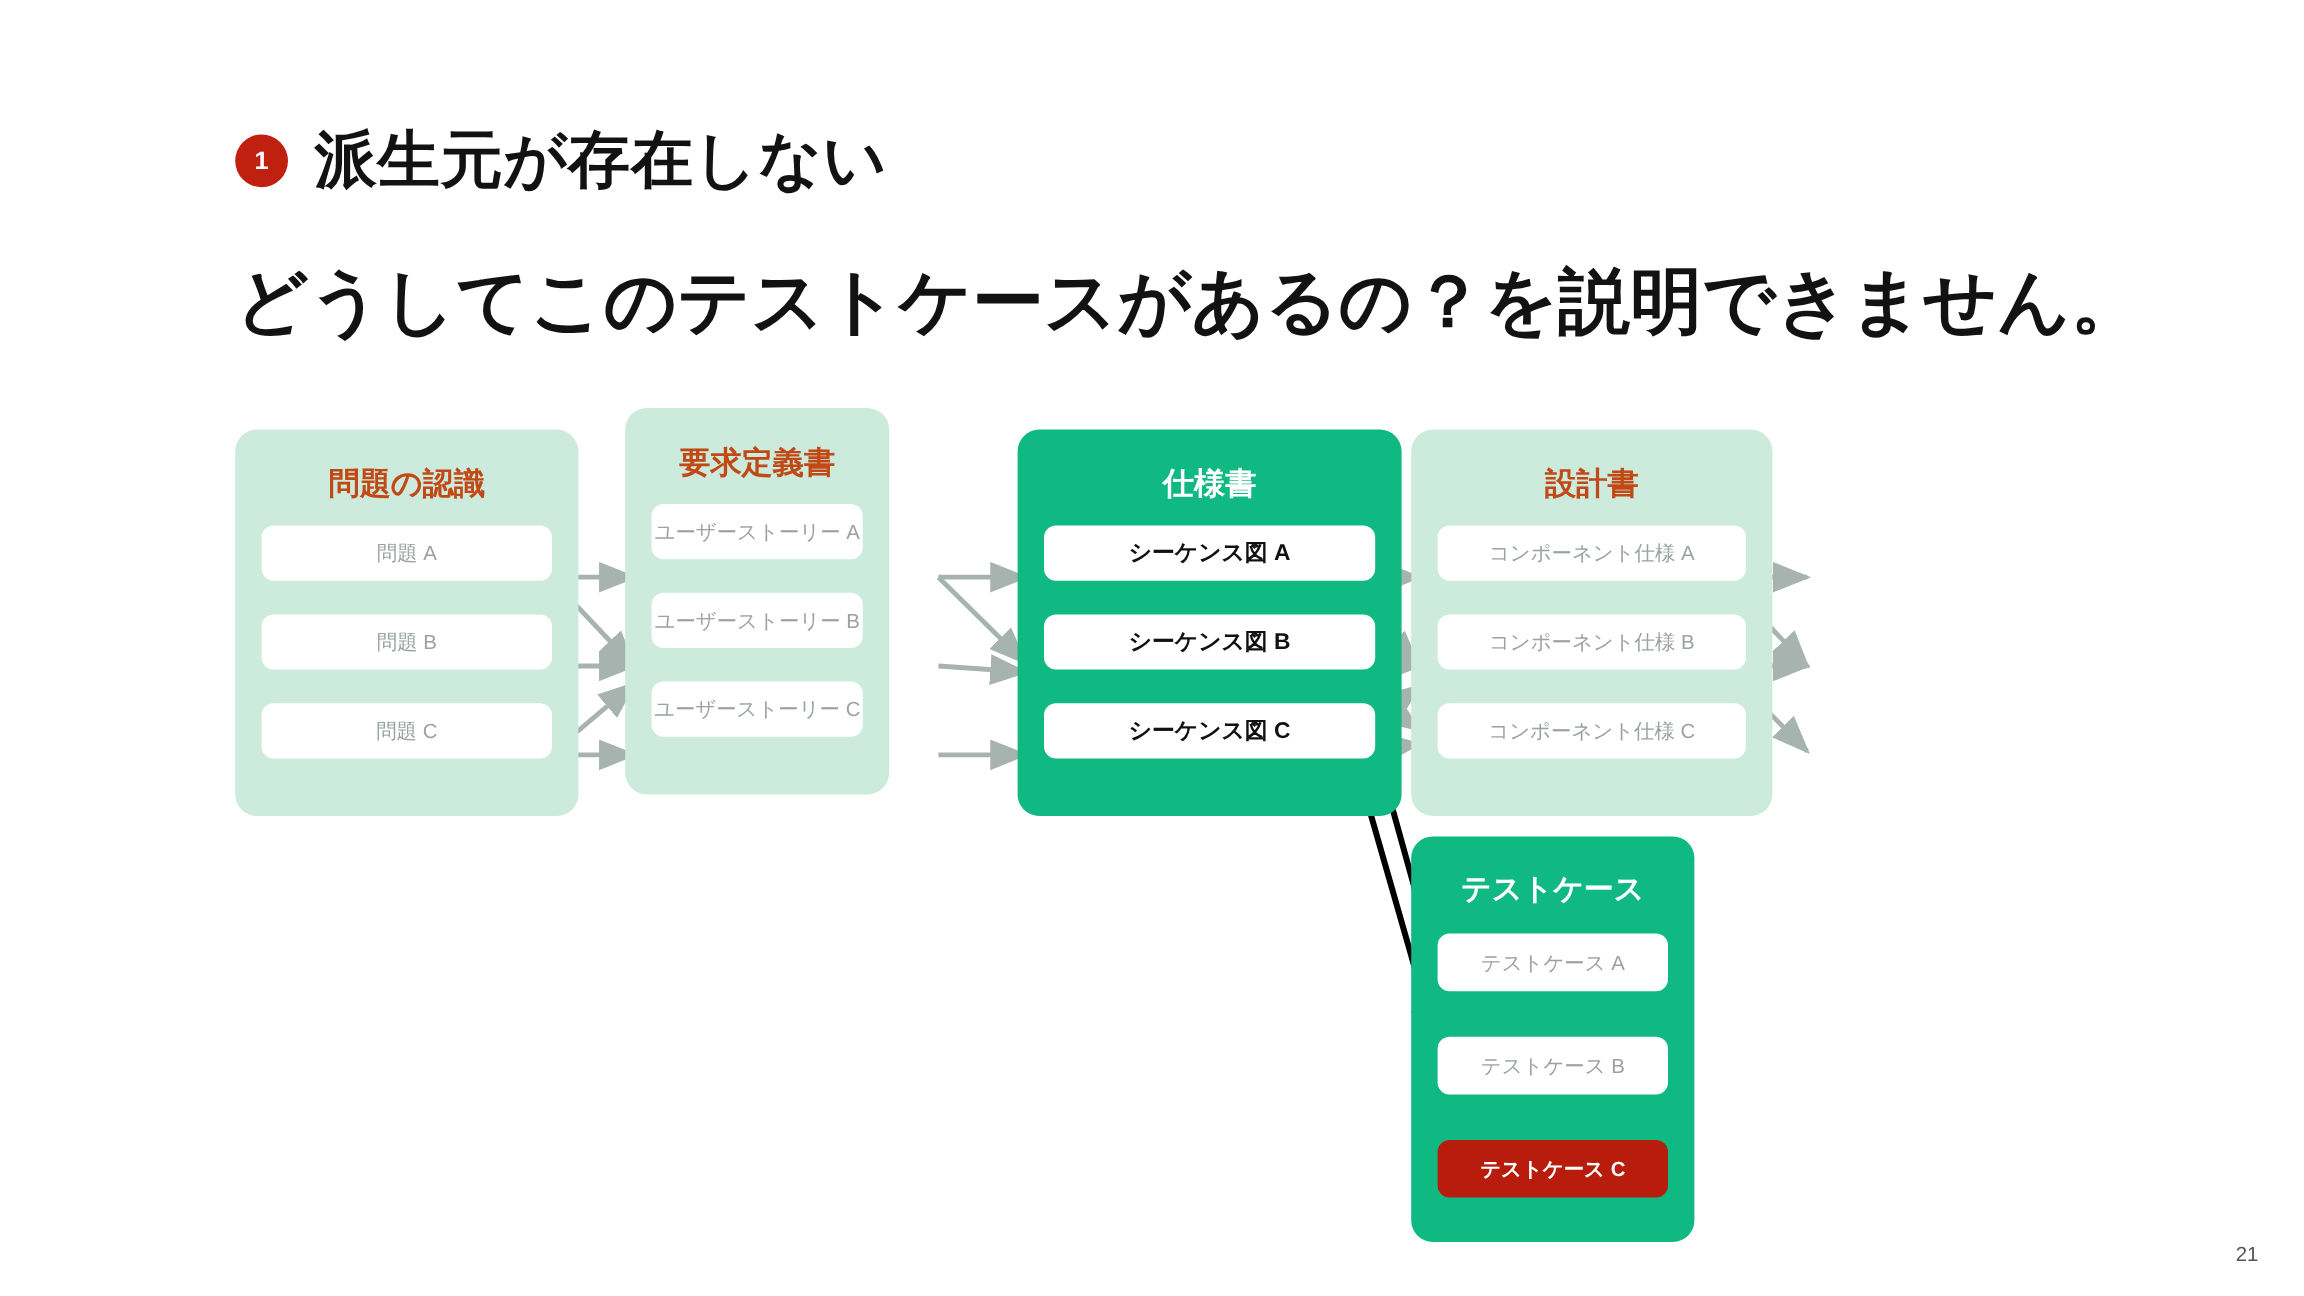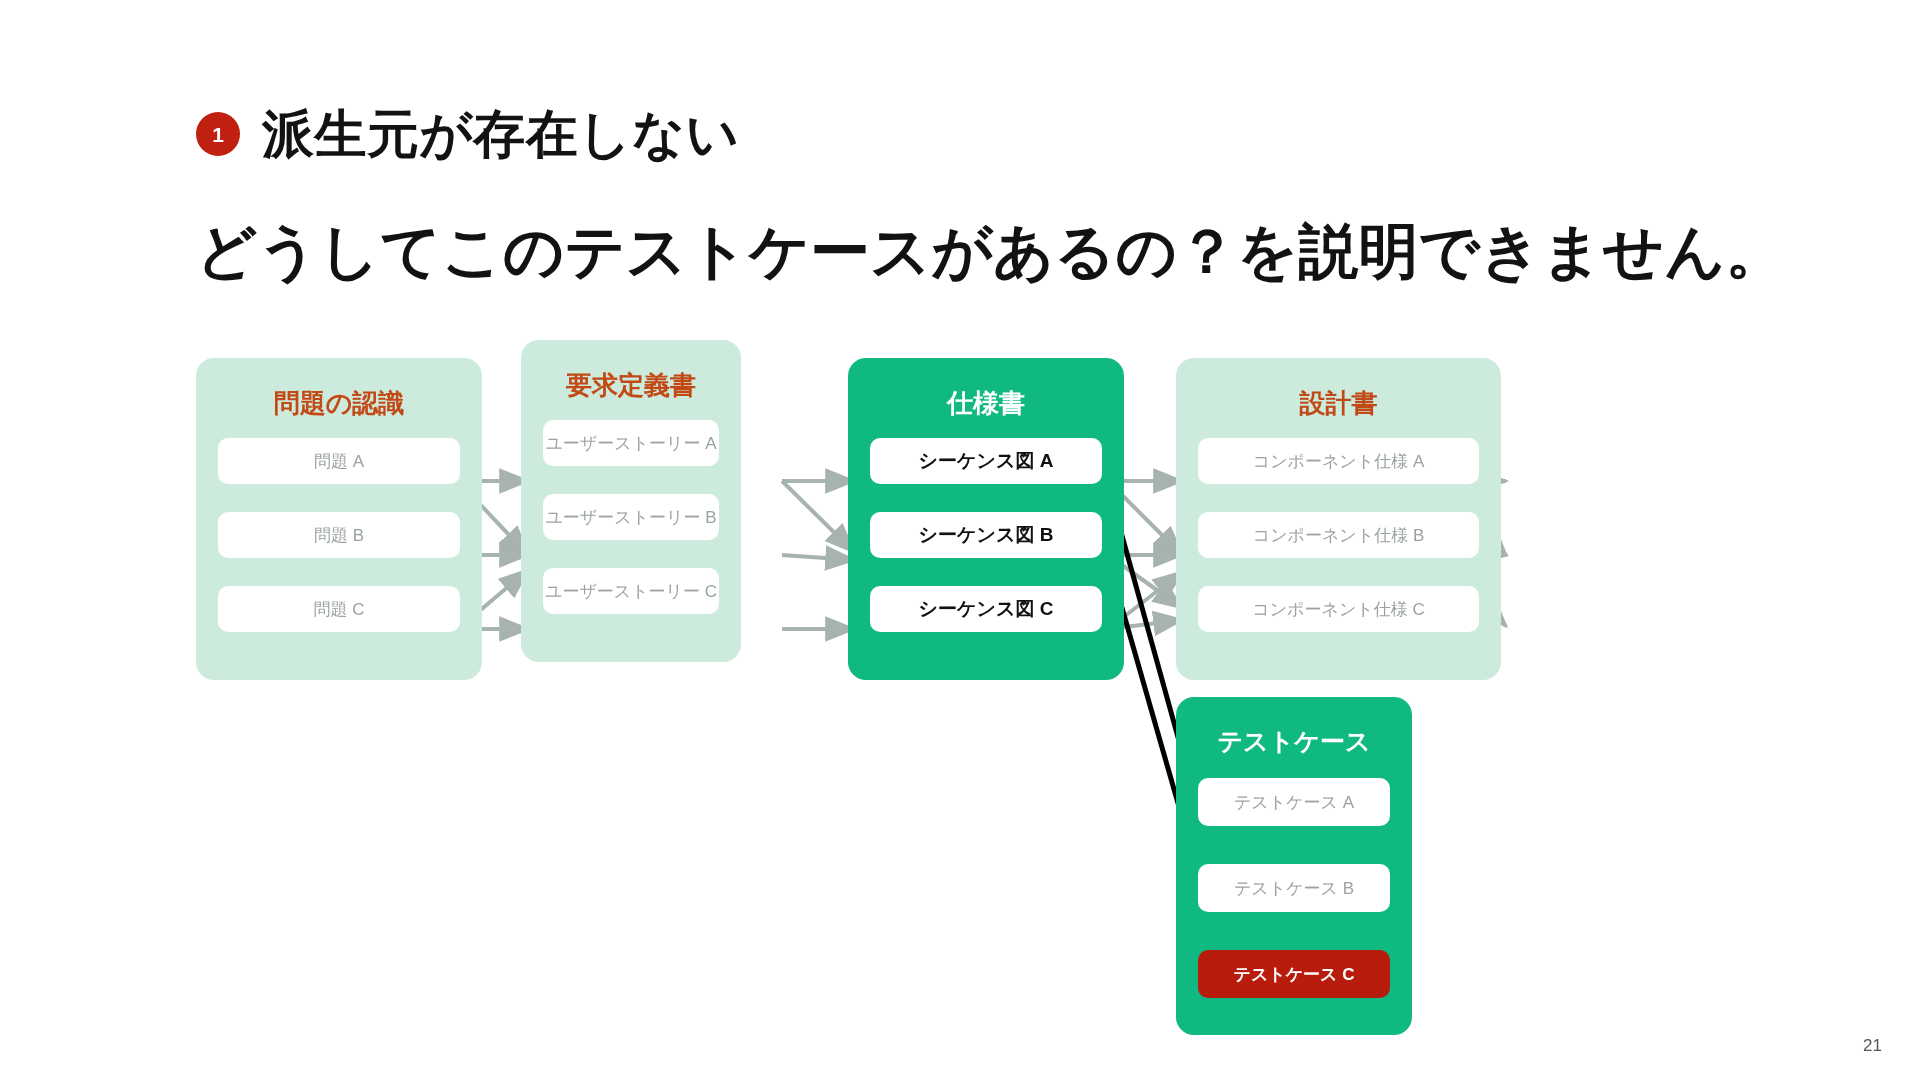--- a/index.html
+++ b/index.html
@@ -124,22 +124,22 @@
   .node.danger {
     background: #b81c0d;
     color: #ffffff;
     font-weight: bold;
     font-size: 17px;
   }
 
   
   #stage-0 { left: 196px;  top: 358px; width: 286px; height: 322px; }
   #stage-1 { left: 521px;  top: 340px; width: 220px; height: 322px; }
-  #stage-2 { left: 848px;  top: 358px; width: 276px; height: 322px; }
-  #stage-3 { left: 1176px; top: 358px; width: 325px; height: 322px; }
+  #stage-2 { left: 848px;  top: 358px; width: 320px; height: 322px; }
+  #stage-3 { left: 1176px; top: 358px; width: 301px; height: 322px; }
   #stage-4 { left: 1500px; top: 358px; width: 278px; height: 322px; }
   #stage-tests { left: 1176px; top: 697px; width: 236px; height: 338px; }
 
   #stage-tests .stage-title { font-size: 25px; margin-bottom: 24px; }
   #stage-tests .node { height: 48px; margin-bottom: 38px; }
 
   #page-number {
     position: absolute;
     right: 38px;
     bottom: 26px;

